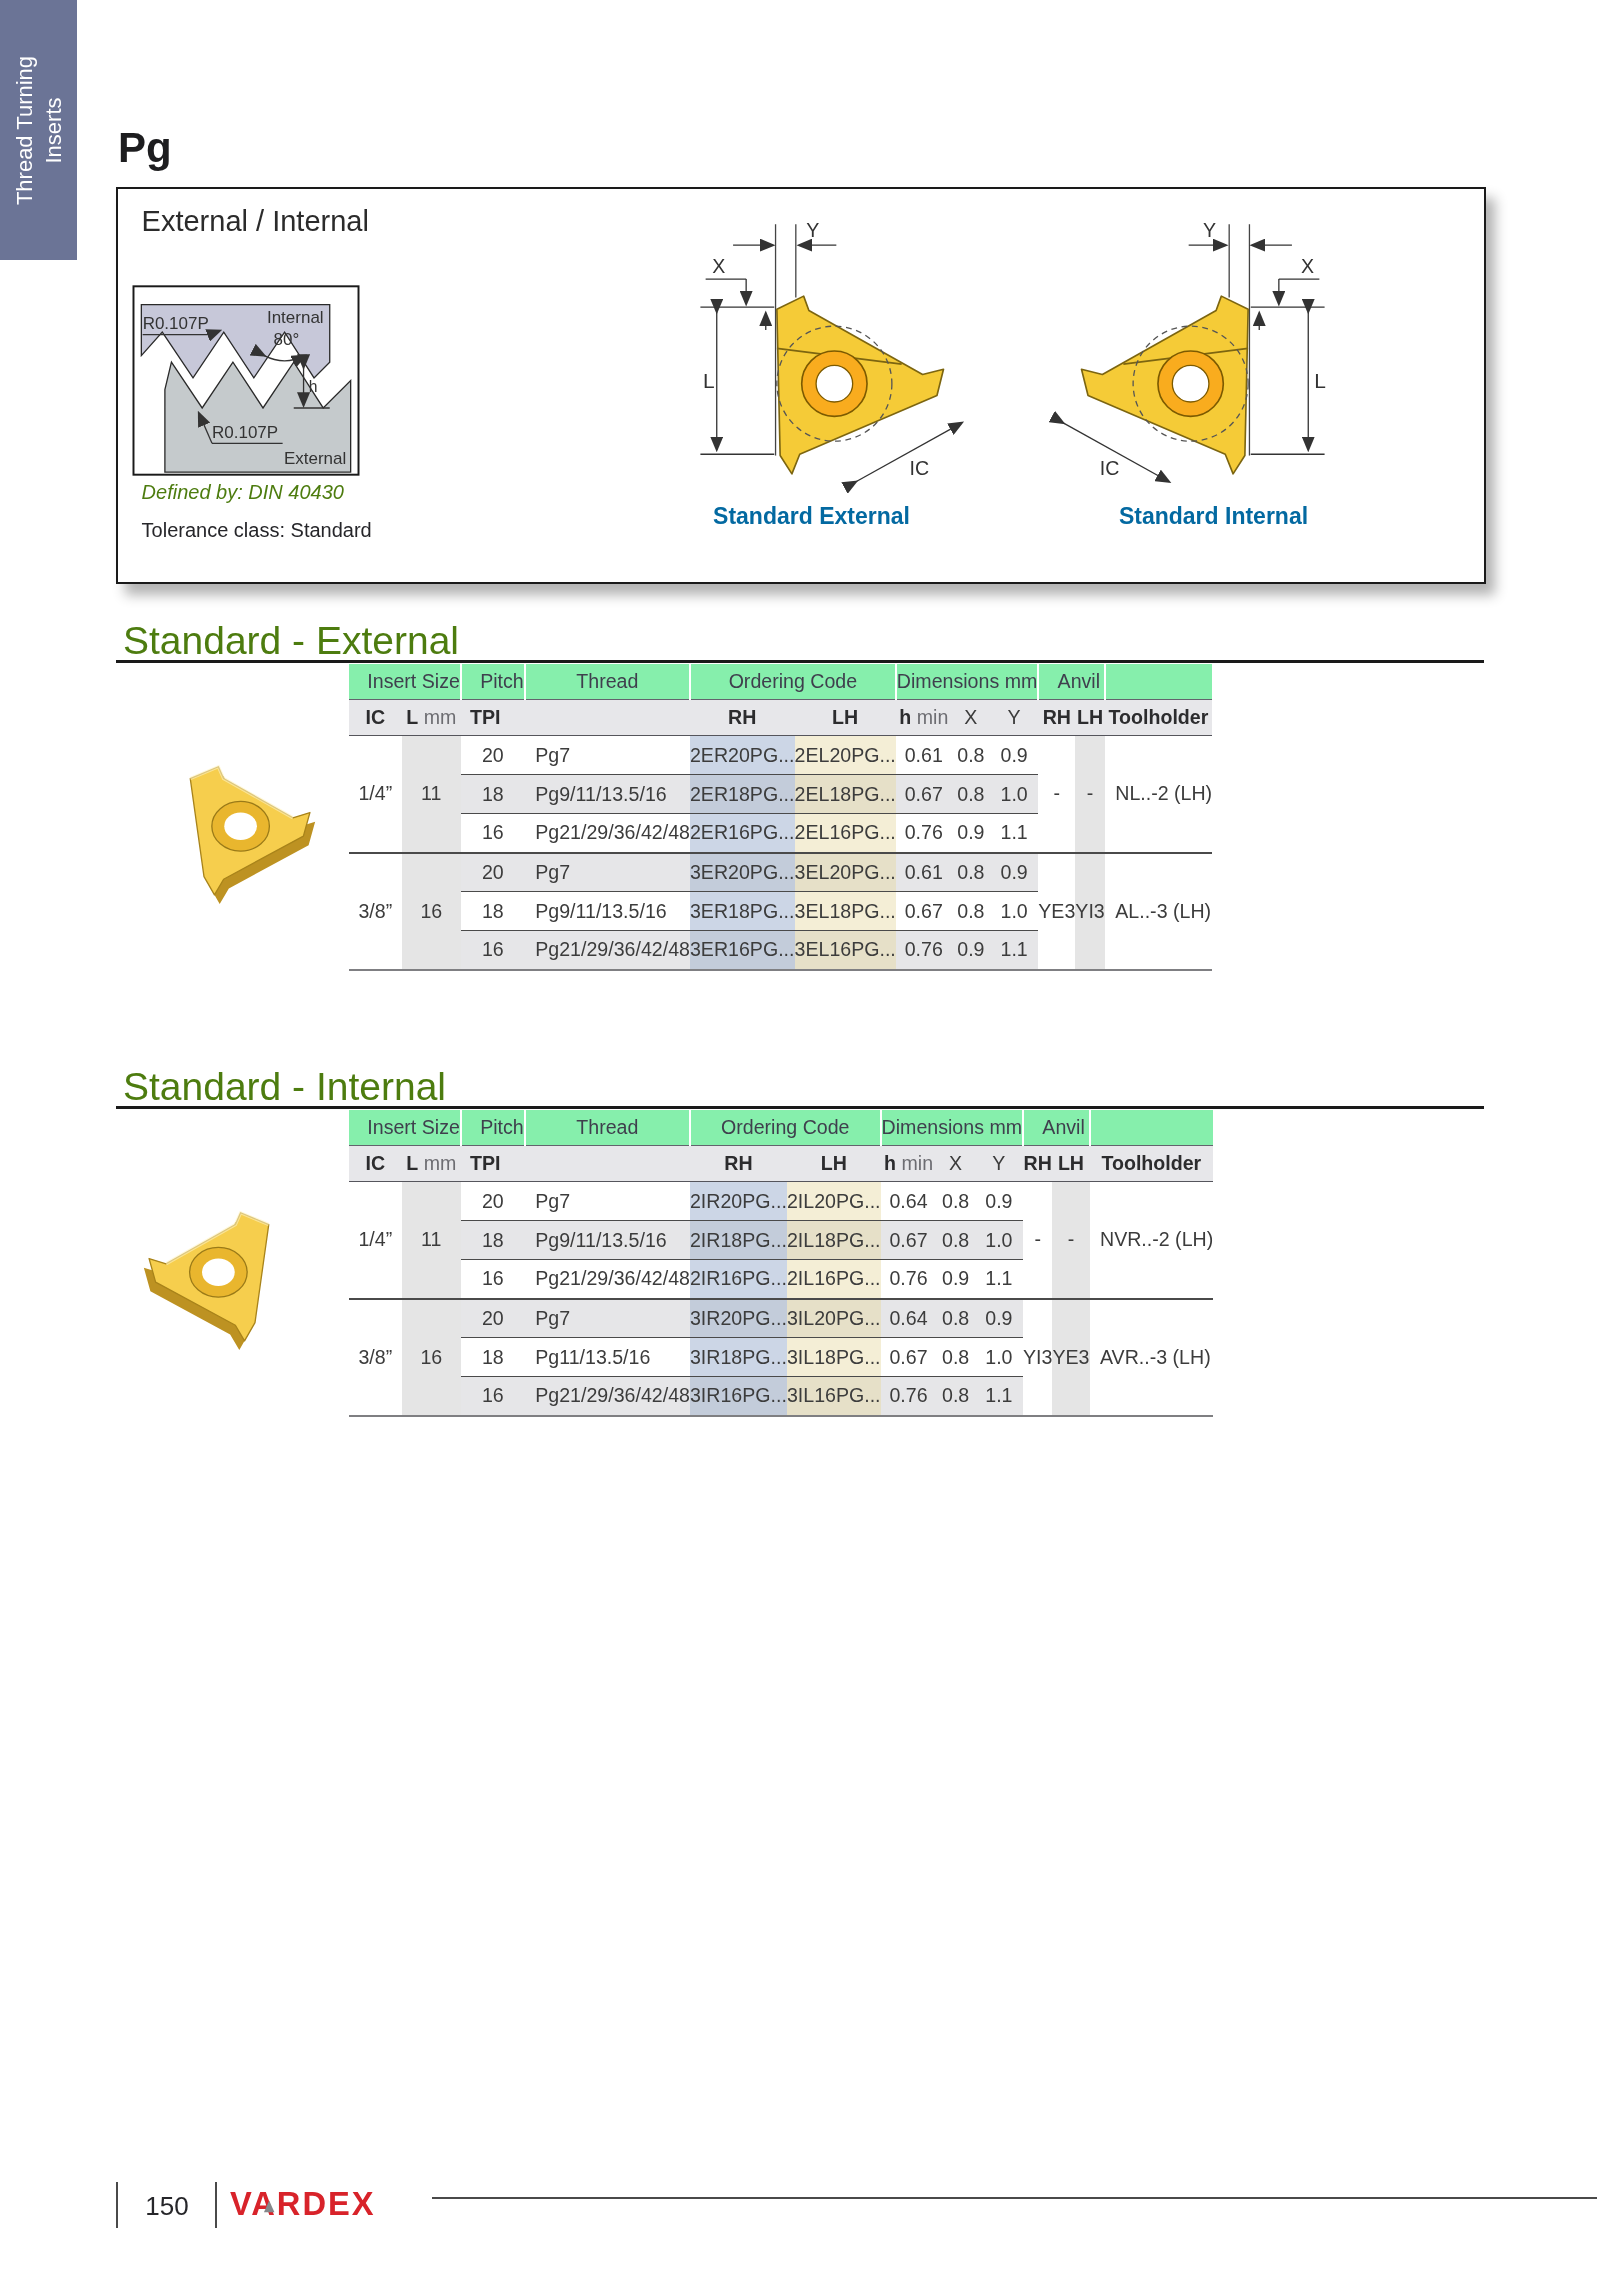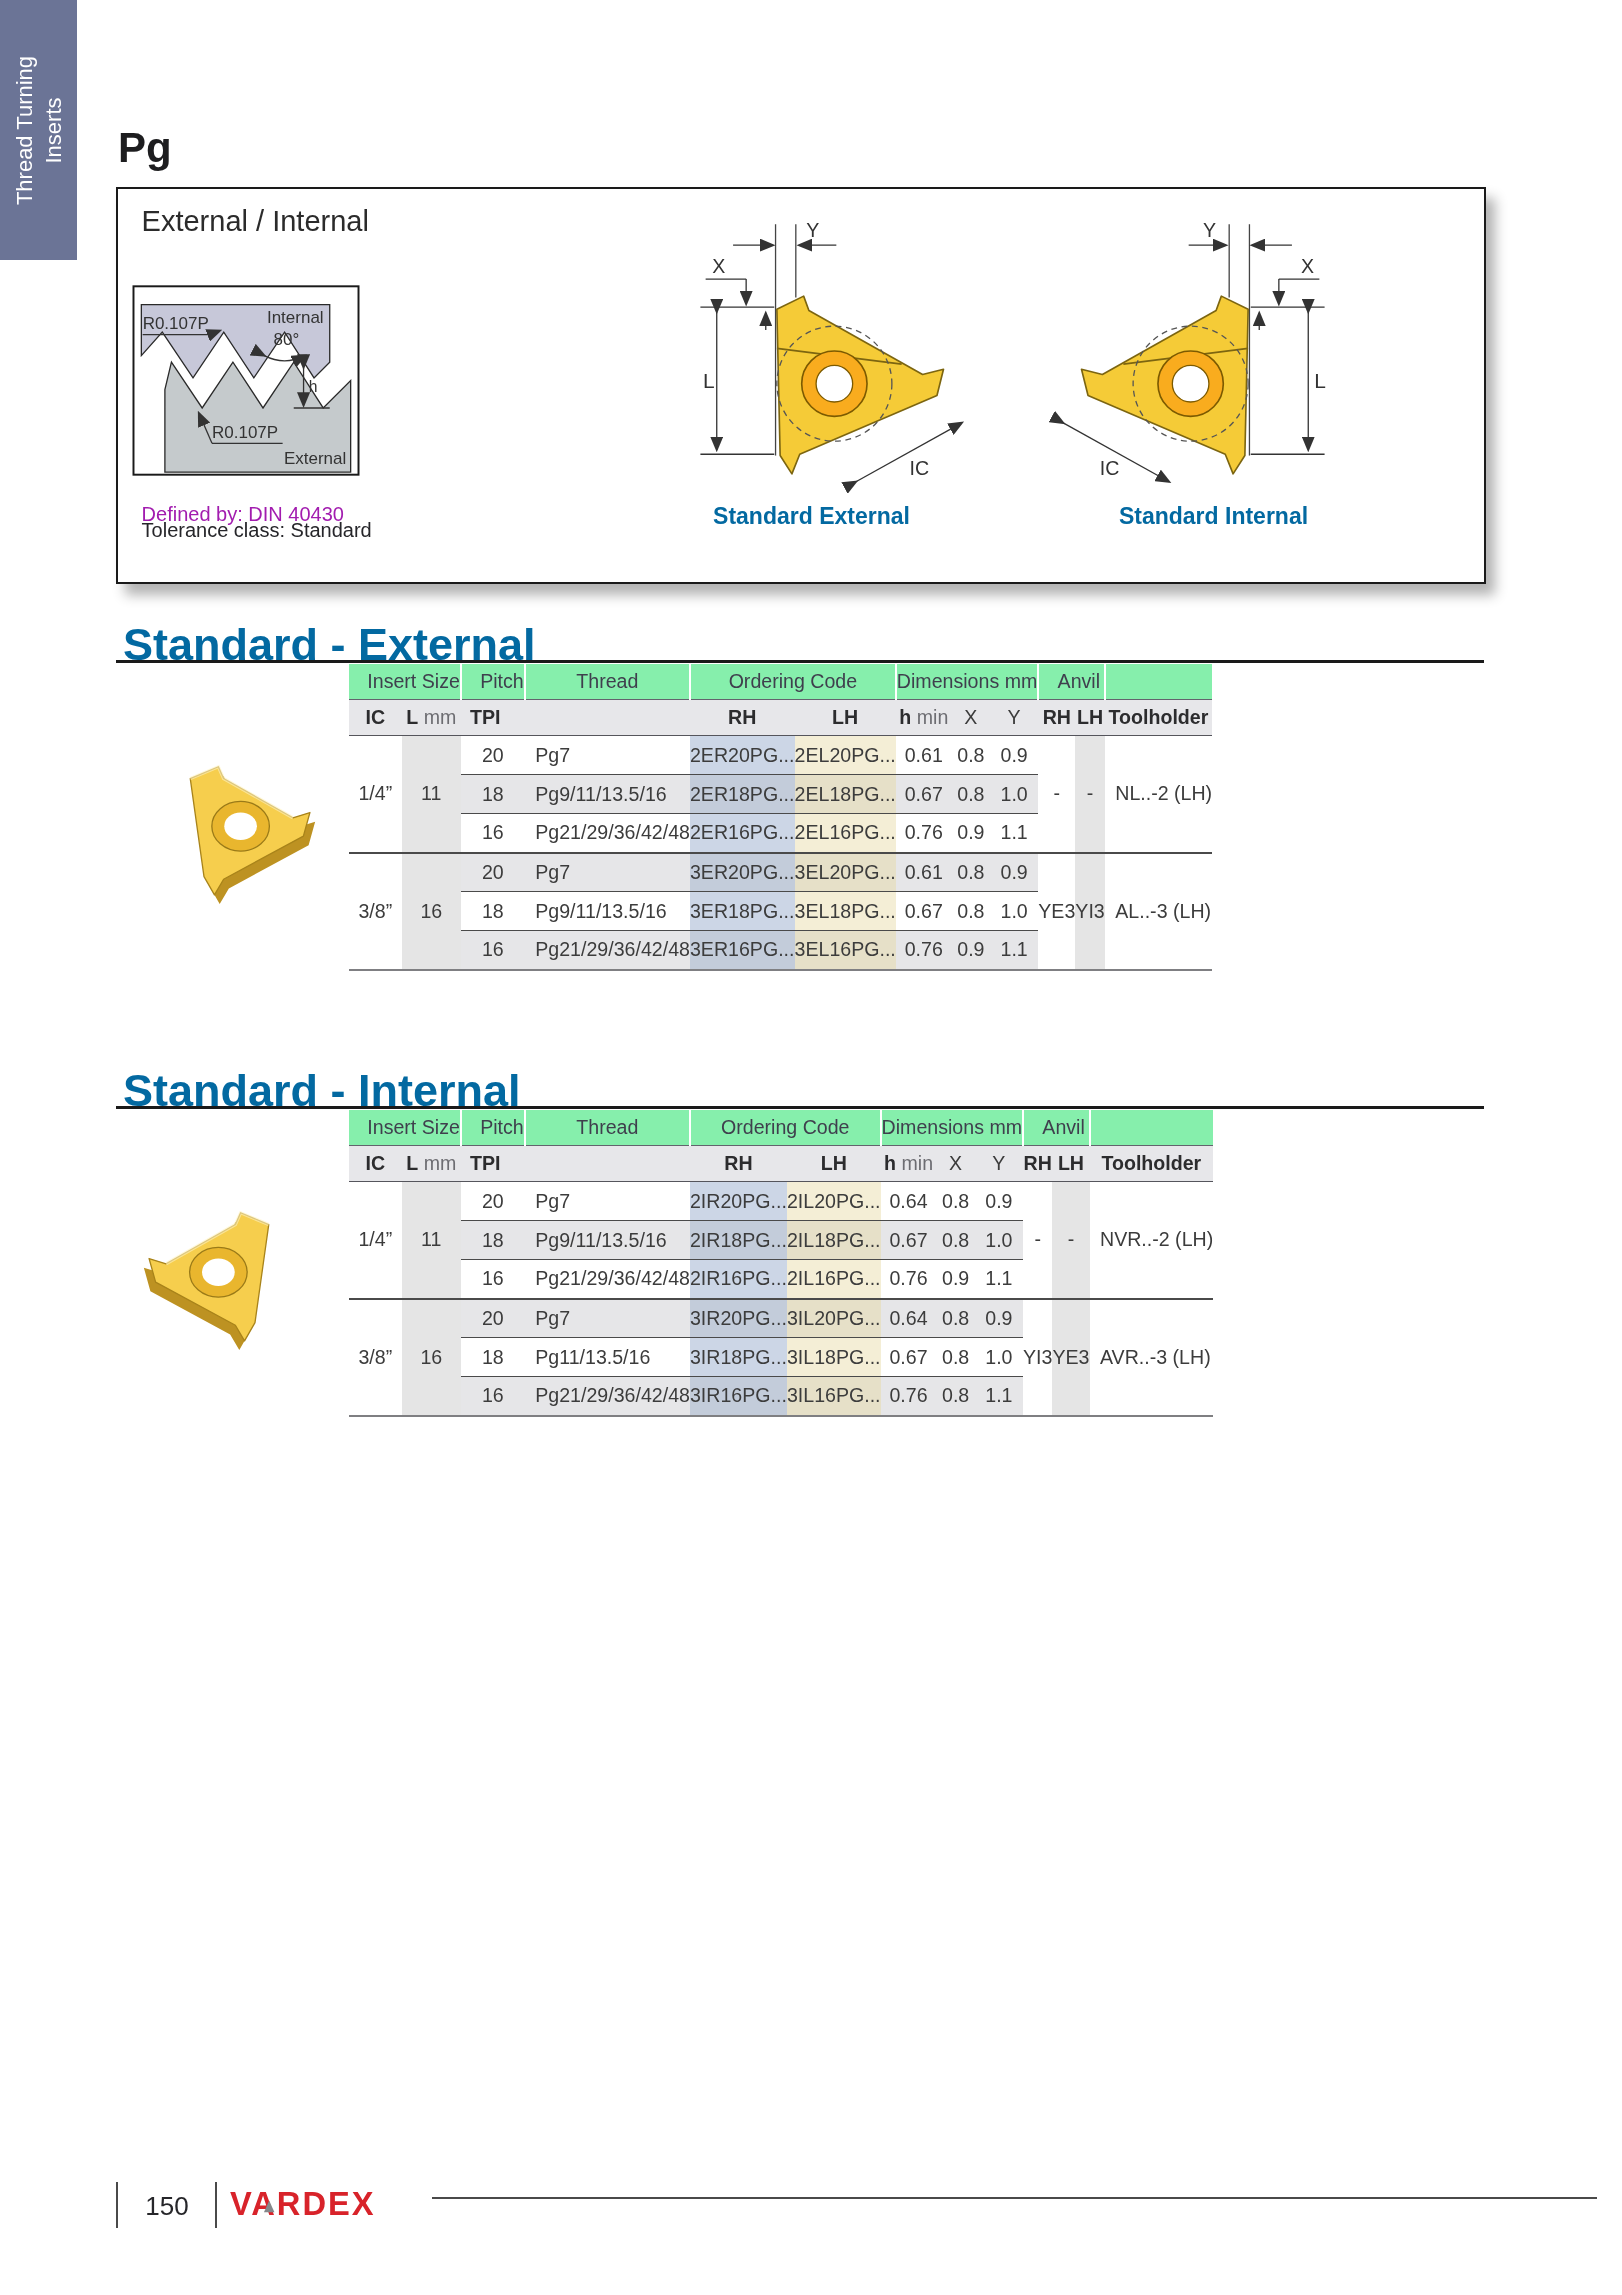--- a/index.html
+++ b/index.html
@@ -13,32 +13,32 @@
       align-items:center;color:#ffffff;font-size:22px;line-height:29px;}
 
   
   #pg-title{position:absolute;left:118px;top:124px;font-size:42px;font-weight:bold;color:#1d1d1f;}
 
   
   #overview-box{position:absolute;left:116px;top:187px;width:1366px;height:393px;background:#fff;
       border:2px solid #1a1a1a;box-shadow:9.2px 10.5px 11.8px rgba(0,0,0,.30);}
   #overview-heading{position:absolute;left:23.6px;top:15.7px;font-size:29px;color:#2b2b2b;}
   #profile-svg{position:absolute;left:14.4px;top:96px;}
-  #defined-by{position:absolute;left:23.6px;top:314px;font-size:20px;color:#a21caf;}
+  #defined-by{position:absolute;left:23.6px;top:292px;font-size:20px;color:#4d7c0f;font-style:italic;}
   #tolerance{position:absolute;left:23.6px;top:330px;font-size:20px;color:#26262a;}
   .diag{position:absolute;top:30px;}
   #diag-ext{left:517px;}
   #diag-int{left:919px;}
   .diag-caption{position:absolute;top:314px;width:353px;text-align:center;
       font-size:23px;font-weight:bold;color:#0369a1;}
   #cap-ext{left:517px;}
   #cap-int{left:919px;}
 
   
-  .sec-heading{position:absolute;left:123px;font-size:45px;font-weight:bold;color:#0369a1;}
+  .sec-heading{position:absolute;left:123px;font-size:39px;font-weight:normal;color:#4d7c0f;}
   .sec-rule{position:absolute;left:116px;width:1368px;height:3.3px;background:#1a1a1a;}
 
   
   .cat-table{position:absolute;left:349px;border-collapse:collapse;table-layout:fixed;
       border-bottom:2px solid #7f7f82;font-size:19.6px;color:#3c3c3c;}
   .cat-table td{padding:0;vertical-align:middle;text-align:center;overflow:hidden;white-space:nowrap;}
   tr.g td{background:#86efac;height:35px;color:#3f3f4d;border-bottom:1.3px solid #63636d;}
   tr.g td.gap{border-left:2.6px solid #ffffff;}
   tr.g td.al{text-align:left;padding-left:18.3px;}
   tr.s td{background:#e7e7ea;height:35px;border-bottom:1.3px solid #55555c;}

